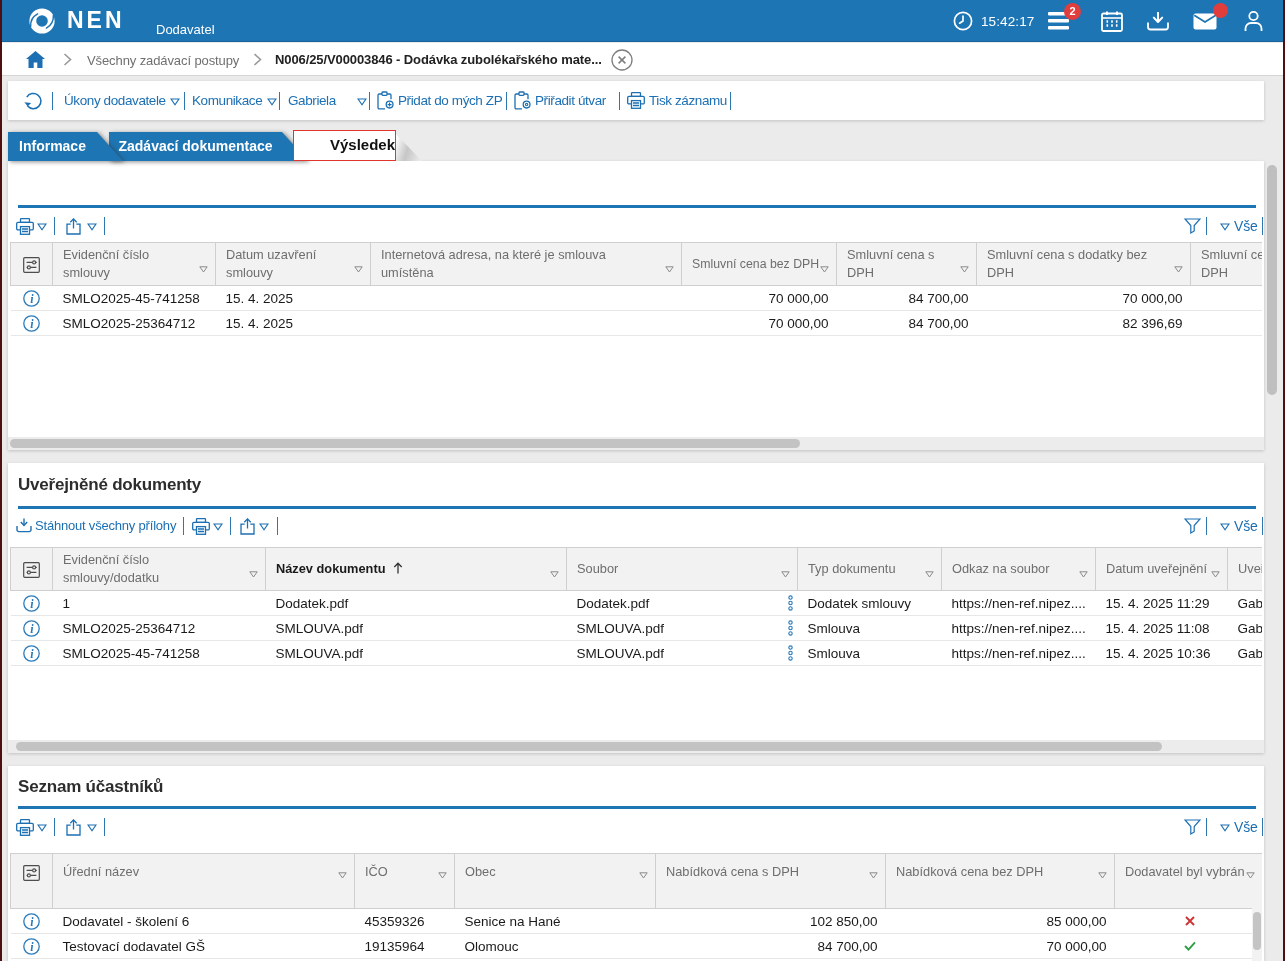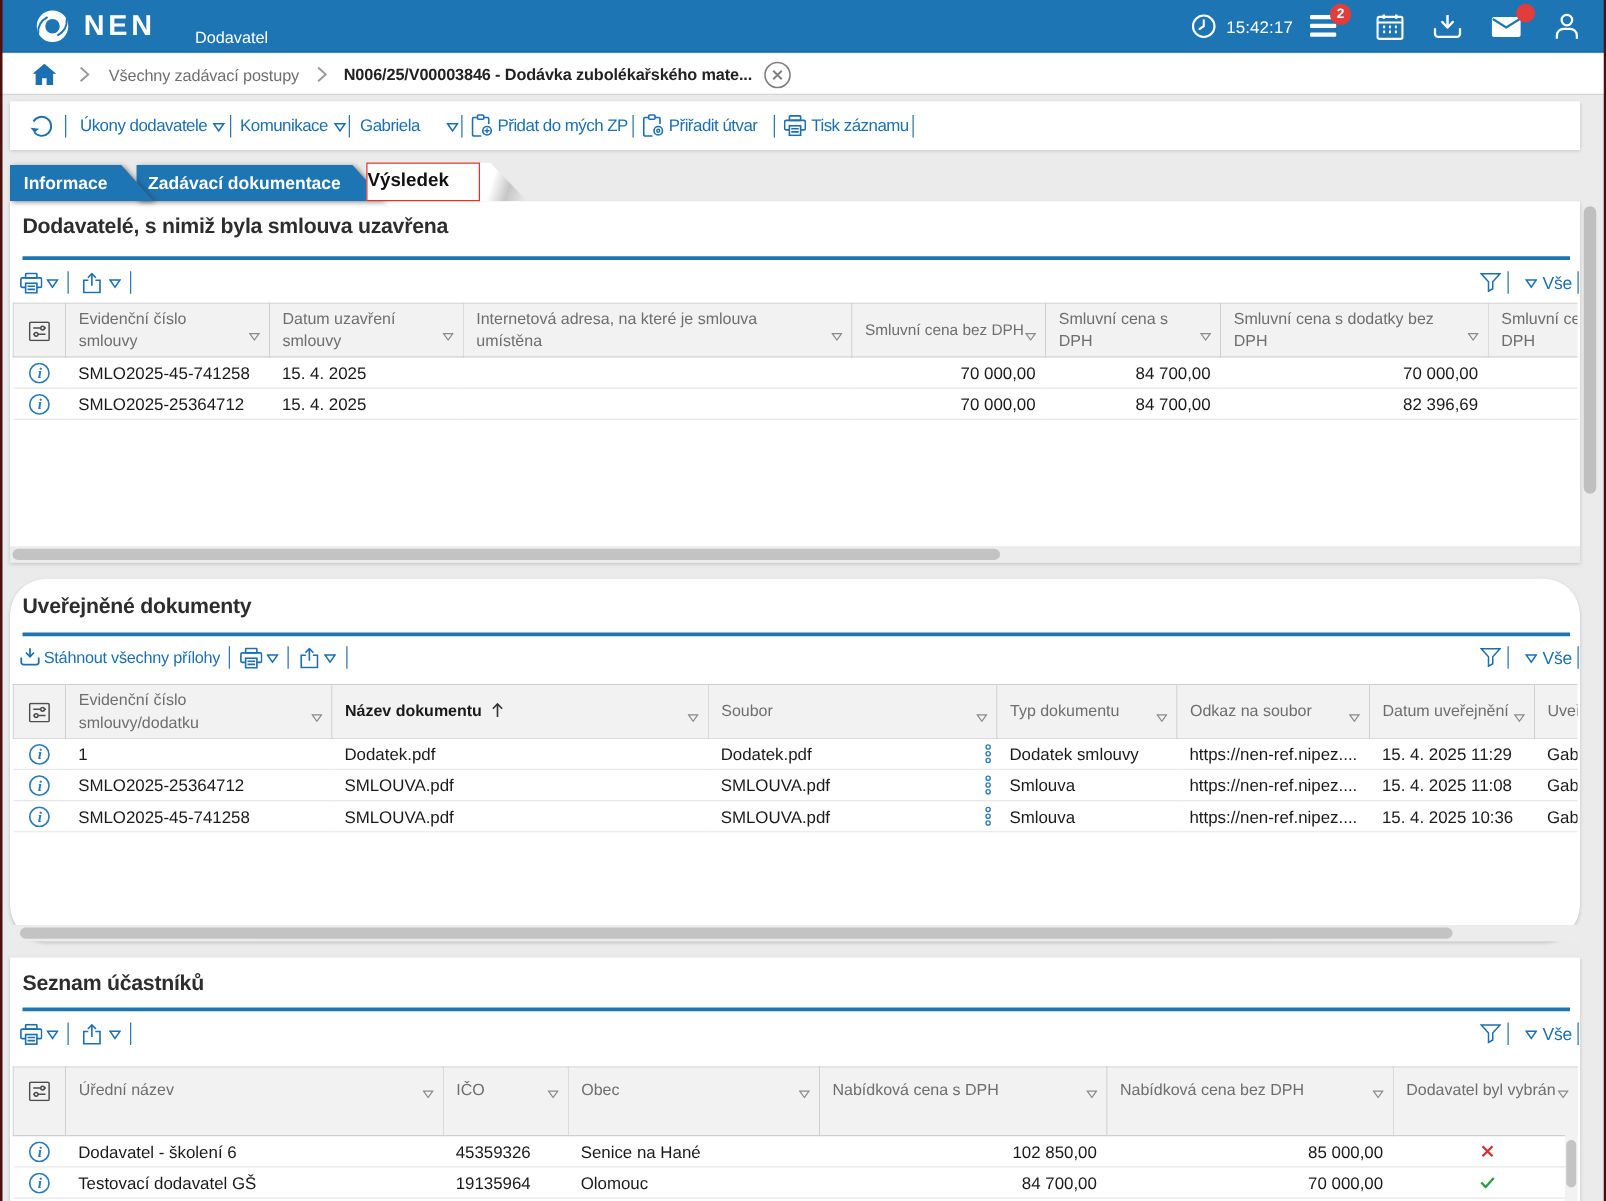--- a/index.html
+++ b/index.html
@@ -182,24 +182,23 @@
   <div class="vsep" style="left:722px;top:11px;height:18px"></div>
 </div>
 
 <div class="tabwrap" style="left:0;top:0;width:500px;height:200px">
   <div class="tab" style="left:109px;width:199px;clip-path:polygon(0 0, 173px 0, 199px 100%, 0 100%);padding-right:26px;">Zadávací dokumentace</div>
 </div>
 <div class="tabwrap" style="left:0;top:0;width:500px;height:200px">
   <div class="tab" style="left:8px;width:115px;clip-path:polygon(0 0, 89px 0, 115px 100%, 0 100%);padding-right:26px;">Informace</div>
 </div>
 <div class="abs" style="left:384px;top:130px;width:38px;height:31px;background:linear-gradient(108deg,#ffffff 30%,#c6c6c6 62%,#e9e9e9 95%);clip-path:polygon(0 0, 8px 0, 38px 100%, 0 100%);z-index:2;"></div>
-<div class="abs" style="left:293px;top:130px;width:91px;height:31px;background:#fff;border:1.5px solid #e0352b;z-index:3;text-align:left;line-height:28px;font-size:15px;font-weight:bold;color:#111;">Výsledek</div>
+<div class="abs" style="left:293px;top:130px;width:103px;height:31px;background:#fff;border:1.5px solid #e0352b;z-index:3;text-align:right;line-height:28px;font-size:15px;font-weight:bold;color:#111;">Výsledek</div>
 
 <div class="abs panel" style="top:161px;height:289px;">
-  <div class="ptitle" style="top:10px">Dodavatelé, s nimiž byla smlouva uzavřena</div>
   <div class="punder" style="top:44px"></div>
 
   <div class="stool" style="top:56px;height:26px">
     <svg class="abs" style="left:8px;top:1px" width="18" height="17" viewBox="0 0 18 17" fill="none" stroke="#1c6fb2" stroke-width="1.3">
         <rect x="4.5" y="0.7" width="9" height="3.6" rx="0.6"></rect>
         <rect x="0.7" y="4.3" width="16.6" height="7.6" rx="1.2"></rect>
         <rect x="4.5" y="8.6" width="9" height="7.7" fill="#fff"></rect>
         <path d="M6 11 h6 M6 13.5 h6"></path>
       </svg>
     <svg class="abs" style="left:29px;top:6px" width="10" height="8" viewBox="0 0 10 8" fill="none" stroke="#1c6fb2" stroke-width="1.2">
@@ -292,21 +291,21 @@
             <td></td>
       </tr>
     </tbody>
       </table>
   </div>
   <div class="hsb" style="top:276px;left:0;">
       <div class="hthumb" style="left:2px;width:790px"></div>
     </div>
 </div>
 
-<div class="abs panel" style="top:463px;height:290px;border-radius:29px;">
+<div class="abs panel" style="top:463px;height:290px;">
   <div class="ptitle" style="top:12px">Uveřejněné dokumenty</div>
   <div class="punder" style="top:43px"></div>
   <div class="stool" style="top:53px;height:26px">
     <svg class="abs" style="left:8px;top:2px" width="16" height="15" viewBox="0 0 16 15" fill="none" stroke="#1c6fb2" stroke-width="1.4">
         <path d="M8 0.5 V7"></path>
         <path d="M4.8 4 L8 7.4 L11.2 4"></path>
         <path d="M1 8 V11.8 a1.8 1.8 0 0 0 1.8 1.8 h10.4 a1.8 1.8 0 0 0 1.8 -1.8 V8"></path>
       </svg>
     <div class="txt" style="left:27px;top:2px;font-size:13px;letter-spacing:-0.2px;">Stáhnout všechny přílohy</div>
     <div class="ssep" style="left:175px;top:1px"></div>

